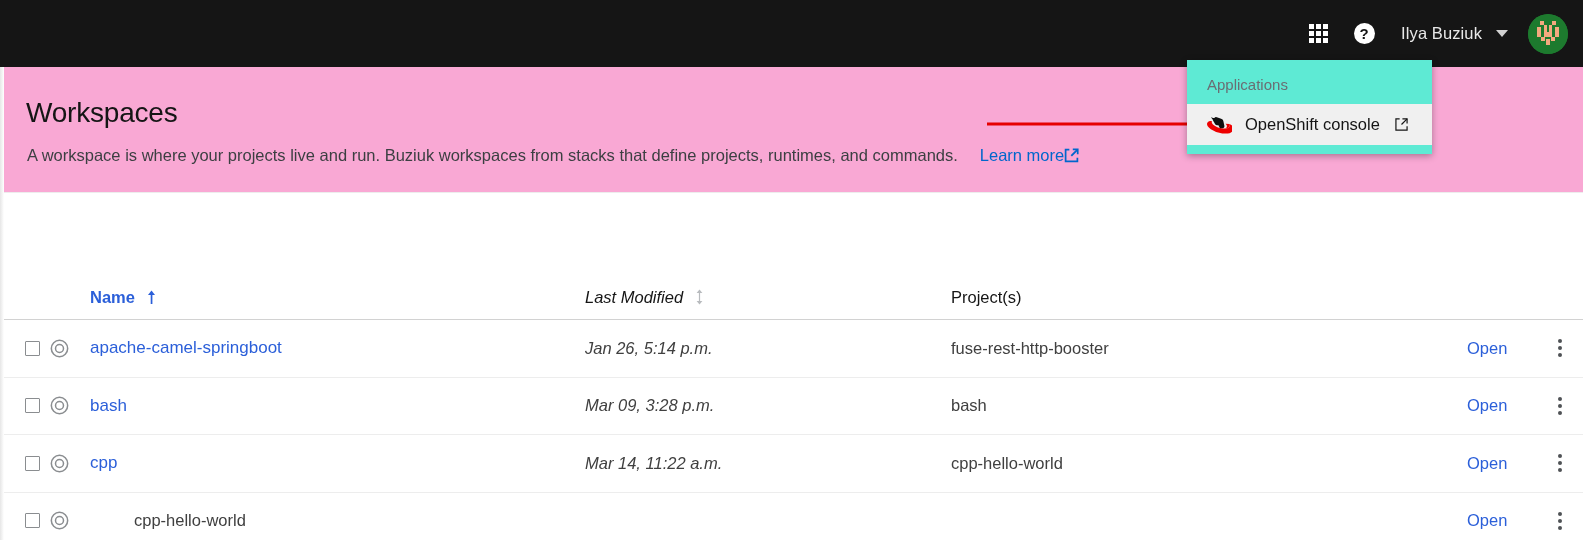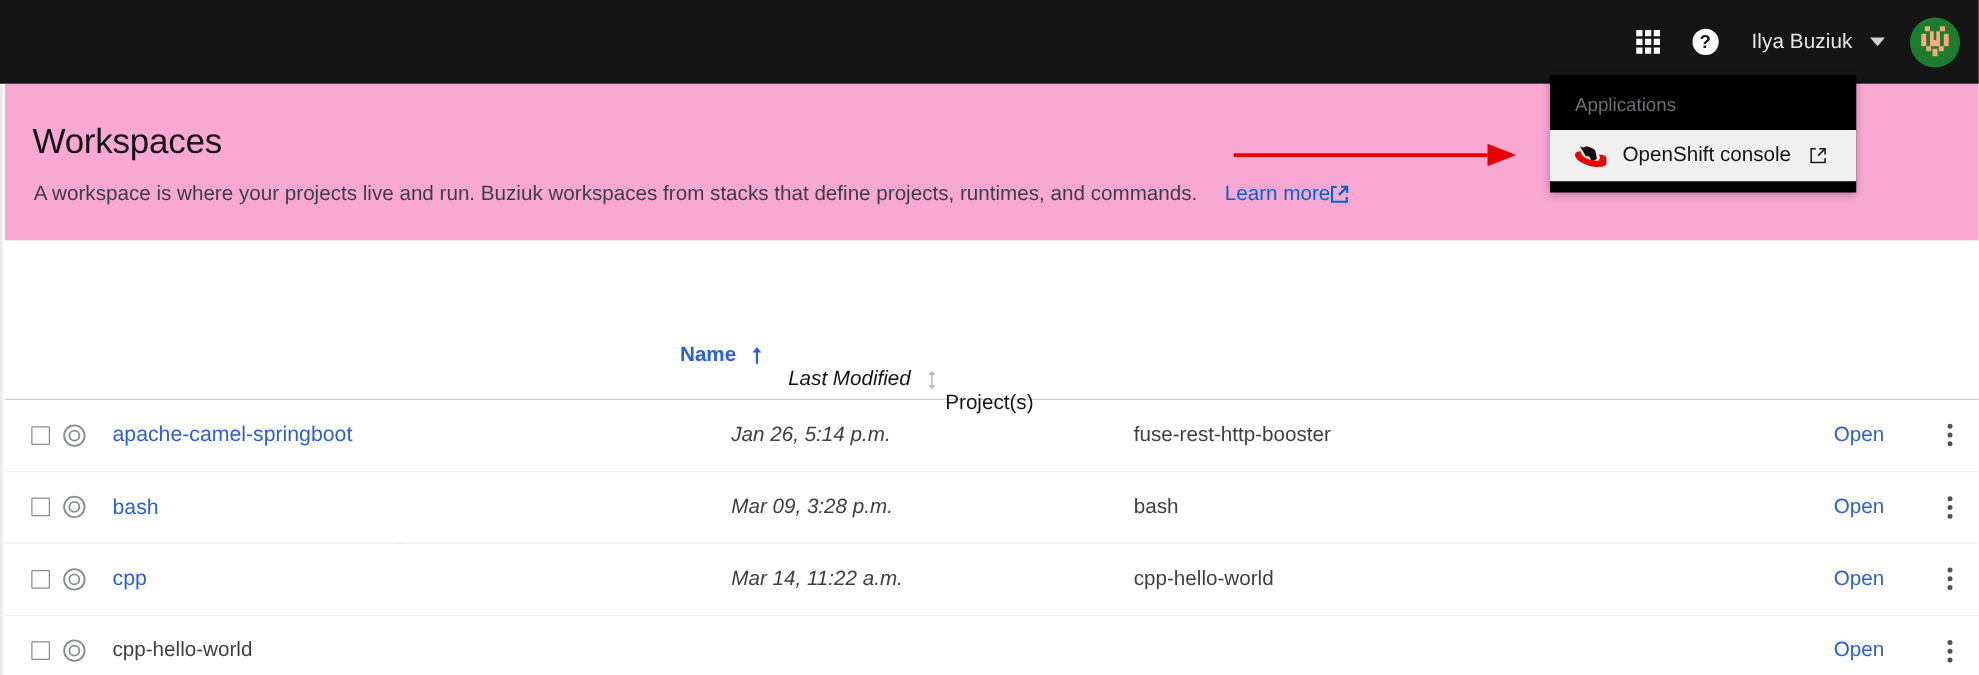--- a/index.html
+++ b/index.html
@@ -53,23 +53,23 @@
   .avatar {
     width: 40px; height: 40px; border-radius: 50%;
     margin-left: 14px; margin-right: 2px;
     background: #1d7a2e;
     overflow: hidden; cursor: pointer; flex: none;
   }
 
   
   .app-dropdown {
     position: absolute;
-    top: 60px; left: 1240px;
+    top: 60px; left: 1187px;
     width: 245px;
-    background: #000000;
+    background: #5eead4;
     box-shadow: 0 2px 7px rgba(0,0,0,.32);
     z-index: 40;
     padding: 8px 0 9px 0;
   }
   .app-dd-title {
     color: #6a6e73; font-size: 15px;
     padding: 8px 20px 11px 20px;
   }
   .app-dd-item {
     display: flex; align-items: center;
@@ -164,26 +164,26 @@
   .plus-circ { width: 17px; height: 17px; flex: none; }
 
   
   .tbl { position: absolute; top: 275px; left: 0; width: 1583px; }
   .trow {
     display: flex; align-items: center;
     height: 57.5px;
     border-bottom: 1px solid #ededed;
     background: #fff;
   }
-  .thead { height: 45px; border-bottom: 1px solid #d2d2d2; flex-direction: column; }
+  .thead { height: 45px; border-bottom: 1px solid #d2d2d2; }
   .c-cb    { width: 50px; padding-left: 25px; flex: none; }
   .c-stat  { width: 40px; flex: none; display: flex; align-items: center; }
   .c-name  { width: 495px; flex: none; }
   .c-mod   { width: 322px; flex: none; font-style: italic; }
-  .c-proj  { flex: 1; }
+  .c-proj  { flex: 1; margin-left: 44px; }
   .c-open  { width: 70px; flex: none; }
   .c-kebab { width: 46px; flex: none; display: flex; justify-content: center; }
 
   .th {
     color: #151515; font-size: 16.5px;
     display: flex; align-items: center; gap: 12px;
   }
   .th-name { color: #2b5fd9; font-weight: bold; cursor: pointer; }
   .sort-asc { width: 9px; height: 15px; flex: none; }
   .sort-both { width: 9px; height: 16px; flex: none; }

